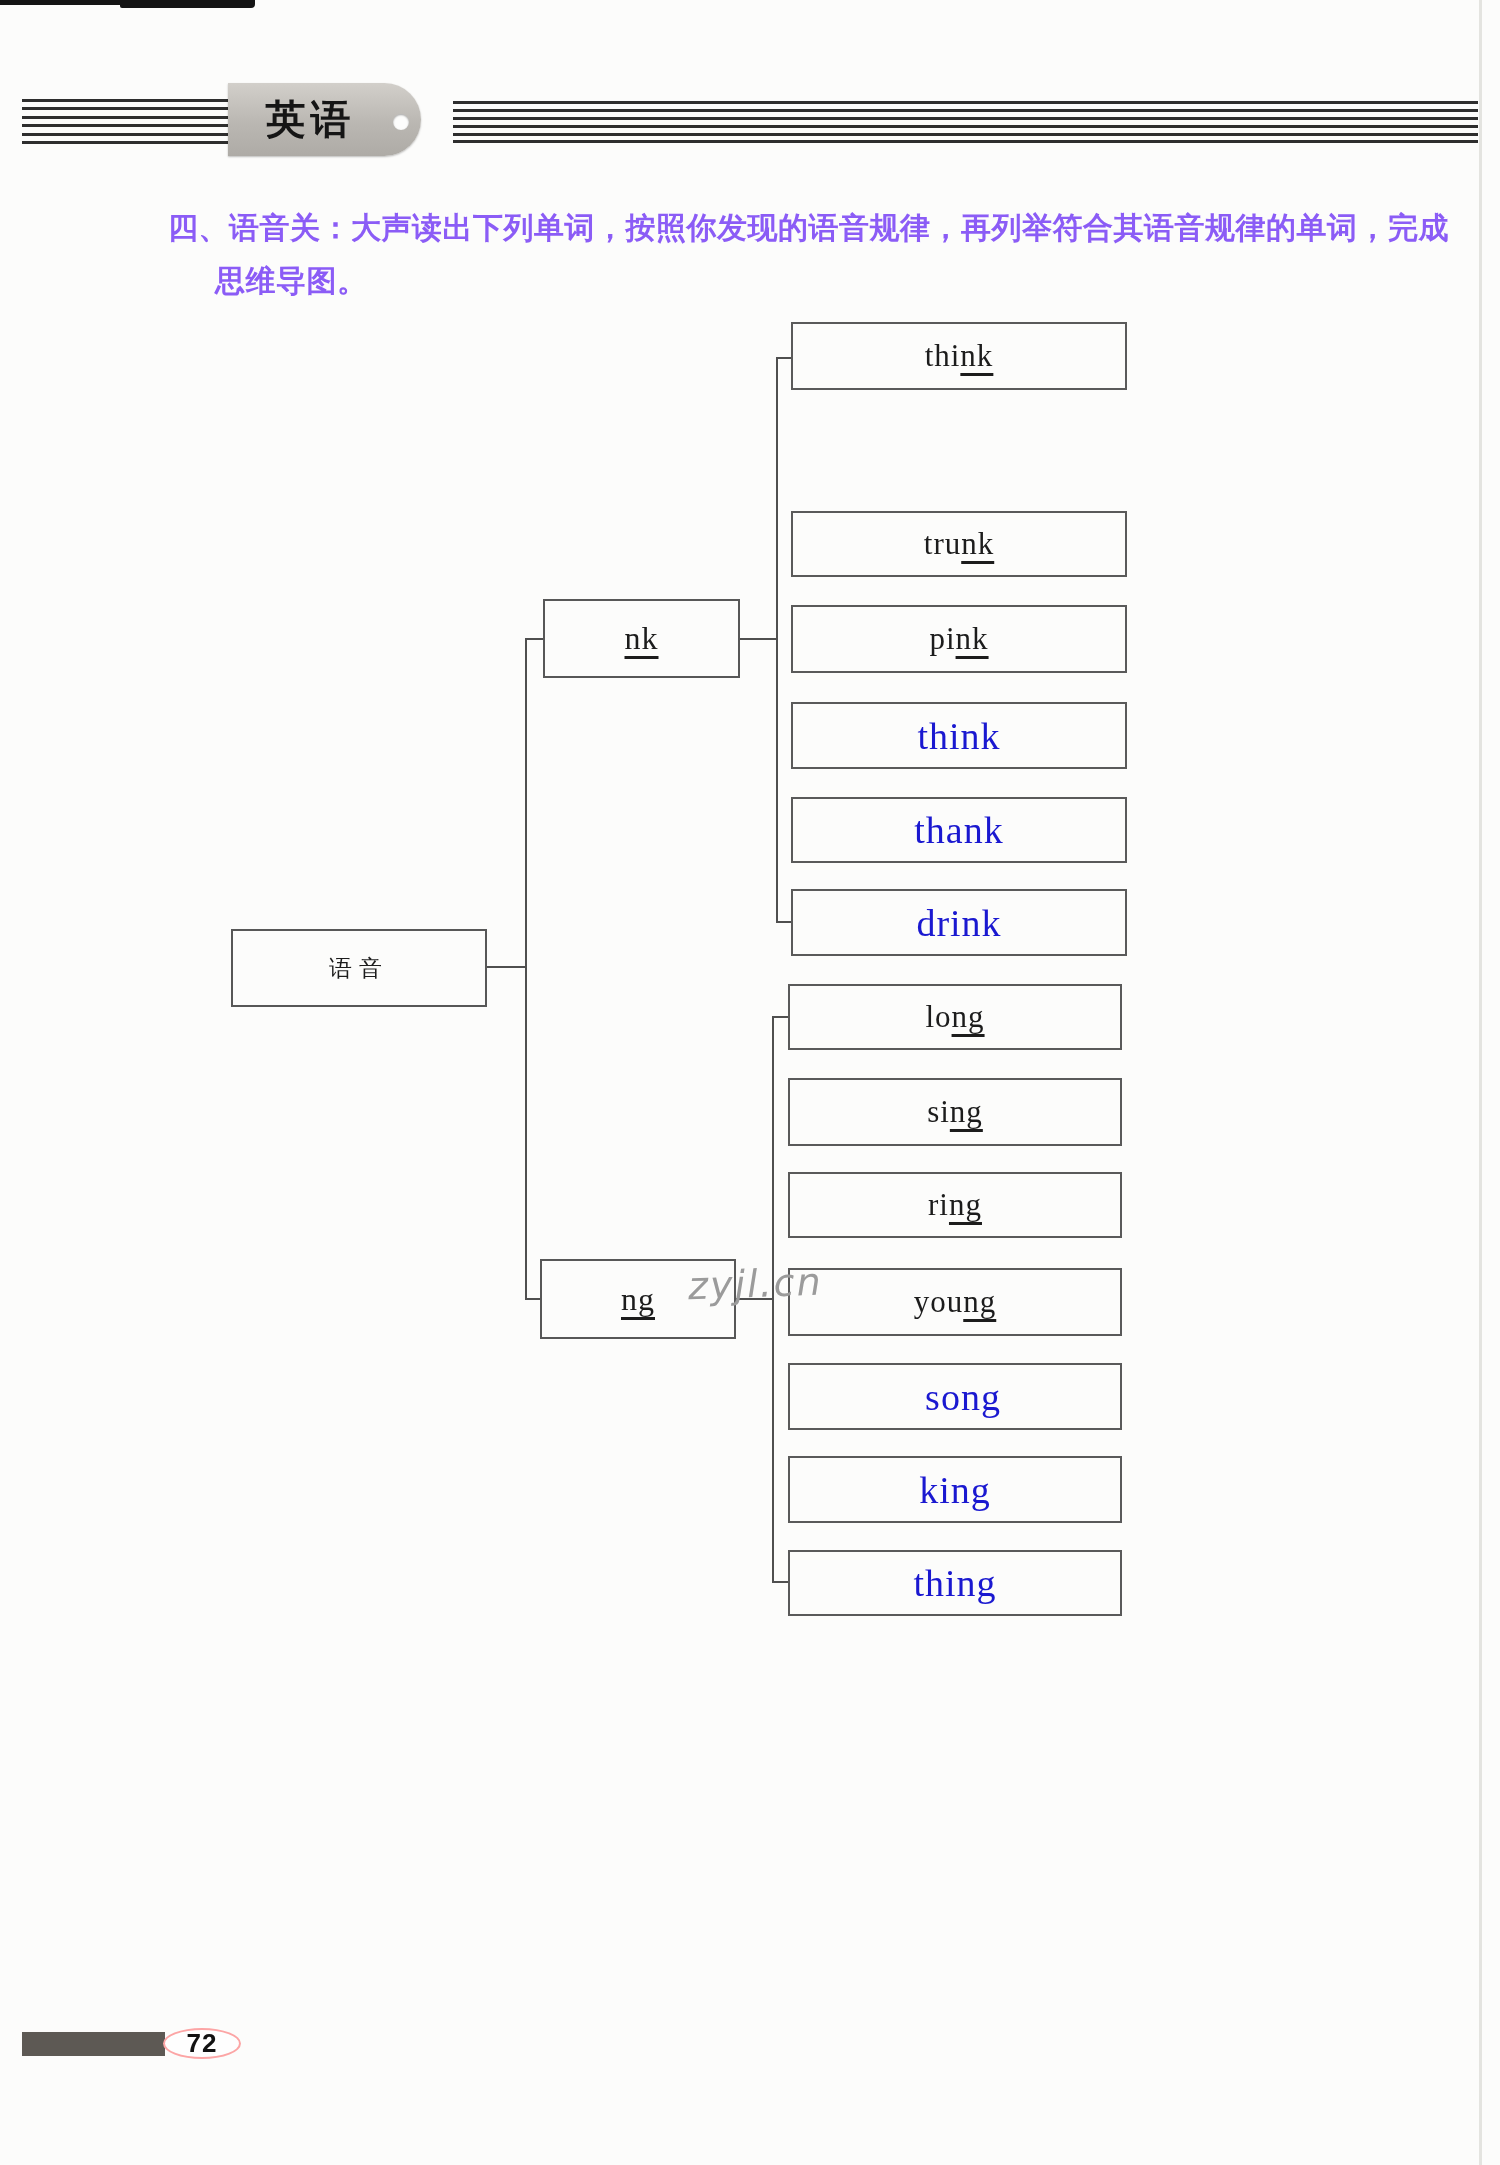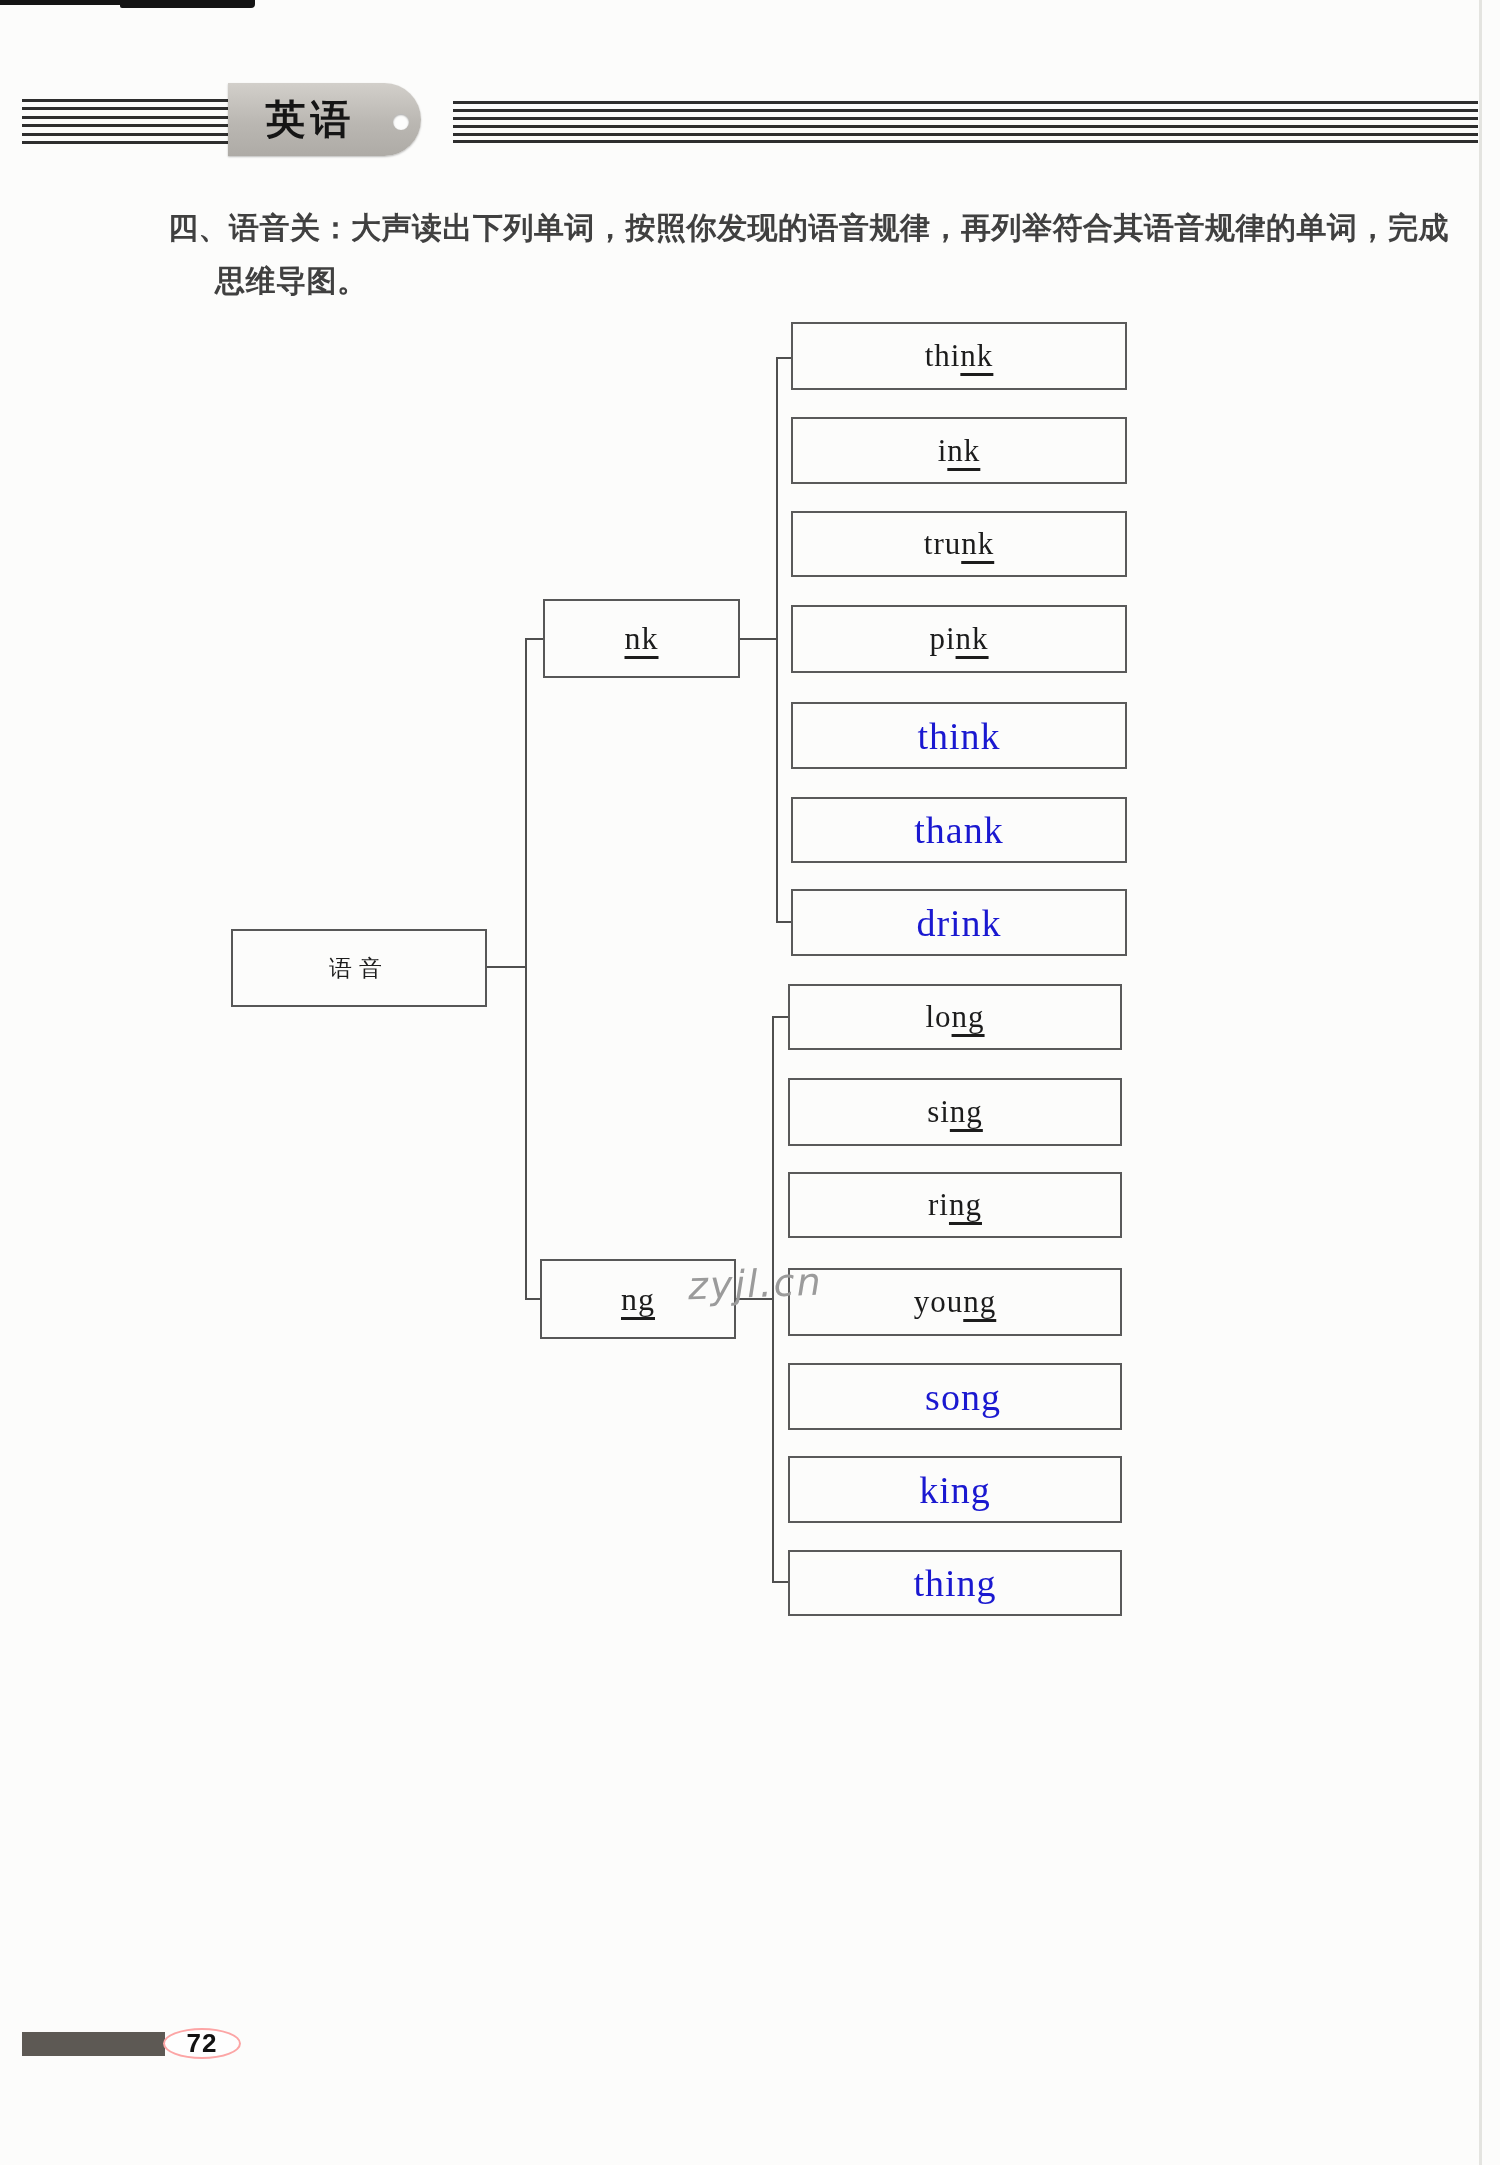--- a/index.html
+++ b/index.html
@@ -16,21 +16,21 @@
   .tag{
     position:absolute;left:228px;top:83px;width:193px;height:73px;
     background:linear-gradient(180deg,#d2cfca 0%,#bab7b2 55%,#aeaba6 100%);
     border-radius:0 37px 37px 0;
     display:flex;align-items:center;justify-content:center;
     box-shadow:0 1px 2px rgba(0,0,0,.25);
   }
   .tag-label{font-size:40px;font-weight:700;color:#151515;letter-spacing:5px;padding-right:28px;}
   .tag-hole{position:absolute;right:12px;top:31px;width:16px;height:16px;border-radius:50%;background:#fdfdfc;box-shadow:inset 0 1px 2px rgba(0,0,0,.35);}
   
-  .instr{position:absolute;font-size:30px;font-weight:700;color:#404040;white-space:nowrap;letter-spacing:0.5px;}
+  .instr{position:absolute;font-size:30px;font-weight:700;color:#8b5cf6;white-space:nowrap;letter-spacing:0.5px;}
   
   .cline{position:absolute;background:#4f4f4f;}
   .nbox{
     position:absolute;border:2px solid #575757;background:transparent;
     display:flex;align-items:center;justify-content:center;box-sizing:border-box;
   }
   .wbox{
     position:absolute;border:2px solid #5a5a5a;background:transparent;
     display:flex;align-items:center;justify-content:center;box-sizing:border-box;
   }
@@ -110,23 +110,20 @@
     <span class="branch-label serif u">nk</span>
   </div>
 
   <div class="nbox" style="left:540px;top:1259px;width:196px;height:80px;">
     <span class="branch-label serif u">ng</span>
   </div>
 
   <div class="wbox" style="left:791px;top:322px;width:336px;height:68px;">
     <span class="word-printed serif"><span>thi</span><span class="u">nk</span></span>
   </div>
-  <div class="wbox" style="left:791px;top:417px;width:336px;height:67px;">
-    <span class="word-printed serif"><span>i</span><span class="u">nk</span></span>
-  </div>
   <div class="wbox" style="left:791px;top:511px;width:336px;height:66px;">
     <span class="word-printed serif"><span>tru</span><span class="u">nk</span></span>
   </div>
   <div class="wbox" style="left:791px;top:605px;width:336px;height:68px;">
     <span class="word-printed serif"><span>pi</span><span class="u">nk</span></span>
   </div>
 
   <div class="wbox" style="left:791px;top:702px;width:336px;height:67px;">
     <span class="word-answer serif">think</span>
   </div>

